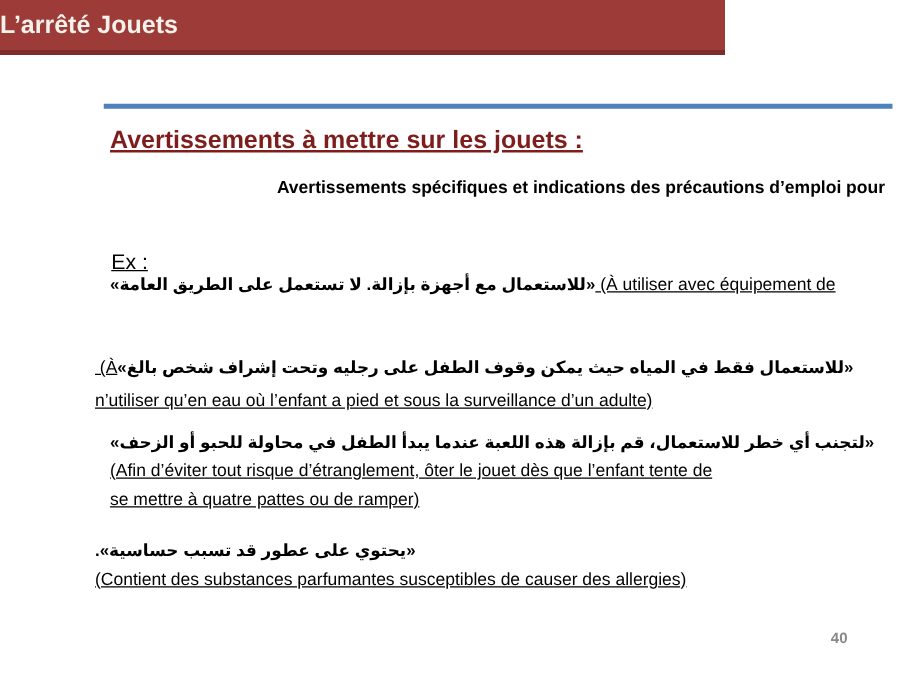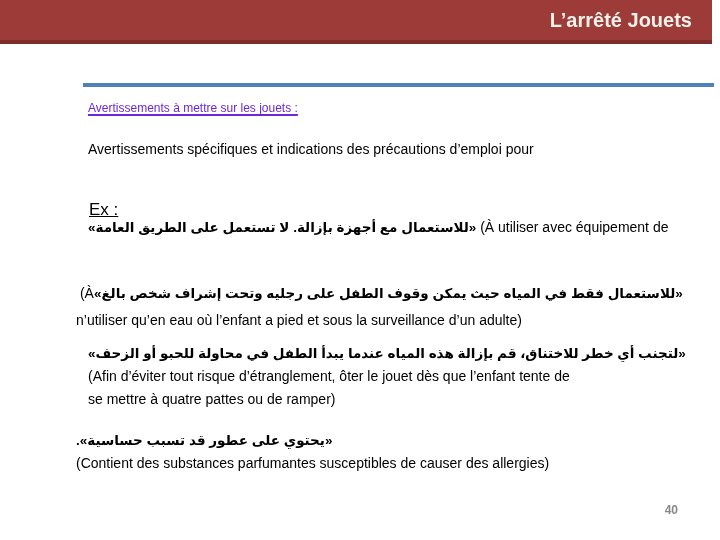--- a/index.html
+++ b/index.html
@@ -2,53 +2,53 @@
 <html lang="fr"><head>
 <meta charset="utf-8">
 <style>
   html,body{margin:0;padding:0;background:#ffffff;}
   .slide{
     position:relative;width:720px;height:540px;background:#ffffff;overflow:hidden;
     font-family:"Liberation Sans","DejaVu Sans",sans-serif;color:#000000;
   }
   
   .header{
-    position:absolute;left:0;top:0;width:712px;height:40px;
+    position:absolute;left:0;top:0;width:580px;height:40px;
     background:#9c3b38;border-bottom:4px solid #7e2b2a;
-    display:flex;align-items:center;justify-content:flex-end;
+    display:flex;align-items:center;justify-content:flex-start;
   }
   .header-title{
     color:#f3f1ea;font-size:20px;font-weight:bold;padding-right:20px;letter-spacing:0px;
   }
   
   .rule{
     position:absolute;left:83px;top:83px;width:631px;height:4px;background:#4f81bd;
   }
   
   .section-heading{
     position:absolute;left:88px;top:101px;width:620px;
-    color:#6d28d9;font-size:12px;font-weight:normal;
+    color:#7f1d1d;font-size:20px;font-weight:bold;
     text-decoration:underline;text-decoration-thickness:2px;text-underline-offset:2px;
   }
   .intro{
     position:absolute;left:88px;top:138px;width:620px;
-    font-size:14px;font-weight:normal;line-height:22px;color:#000000;
+    font-size:14px;font-weight:bold;line-height:22px;color:#000000;text-align:right;
   }
   .ex-label{
     position:absolute;left:89px;top:200px;
     font-size:17px;text-decoration:underline;color:#000000;
   }
   .block{position:absolute;left:88px;width:622px;font-size:14px;color:#000000;}
   .b1{top:214px;line-height:27px;}
   .b2{top:280px;line-height:26px;}
   .b3{top:342px;line-height:23px;}
   .b4{top:429px;line-height:23px;}
   .rtl-para{direction:rtl;text-align:left;left:76px;}
   .ar{font-weight:bold;font-size:13.5px;}
-  .fr{font-weight:normal;}
+  .fr{font-weight:normal;text-decoration:underline;}
   .page-number{
     position:absolute;right:42px;top:503px;font-size:12px;color:#898989;font-weight:bold;
   }
 </style>
 </head>
 <body>
 
 <div class="slide">
 
   <div class="header">
@@ -60,19 +60,19 @@
   <div class="section-heading">Avertissements à mettre sur les jouets :</div>
 
   <div class="intro"><span>Avertissements spécifiques et indications des précautions d’emploi pour</span><br></div>
 
   <div class="ex-label">Ex :</div>
 
   <div class="block b1"><span class="ar" dir="rtl">«للاستعمال مع أجهزة بإزالة. لا تستعمل على الطريق العامة»</span><span class="fr" dir="ltr"> (À utiliser avec équipement de</span><br></div>
 
   <div class="block b2 rtl-para" dir="rtl"><span class="ar" dir="rtl">«للاستعمال فقط في المياه حيث يمكن وقوف الطفل على رجليه وتحت إشراف شخص بالغ»</span><span class="fr" dir="ltr"> (À</span><br><span class="fr" dir="ltr">n’utiliser qu’en eau où l’enfant a pied et sous la surveillance d’un adulte)</span></div>
 
-  <div class="block b3"><span class="ar" dir="rtl">«لتجنب أي خطر للاختناق، قم بإزالة هذه المياه عندما يبدأ الطفل في محاولة للحبو أو الزحف»</span><br><span class="fr" dir="ltr">(Afin d’éviter tout risque d’étranglement, ôter le jouet dès que l’enfant tente de</span><br><span class="fr" dir="ltr">se mettre à quatre pattes ou de ramper)</span></div>
+  <div class="block b3"><span class="ar" dir="rtl">«لتجنب أي خطر للاستعمال، قم بإزالة هذه اللعبة عندما يبدأ الطفل في محاولة للحبو أو الزحف»</span><br><span class="fr" dir="ltr">(Afin d’éviter tout risque d’étranglement, ôter le jouet dès que l’enfant tente de</span><br><span class="fr" dir="ltr">se mettre à quatre pattes ou de ramper)</span></div>
 
   <div class="block b4 rtl-para" dir="rtl"><span class="ar" dir="rtl">«يحتوي على عطور قد تسبب حساسية».</span><br><span class="fr" dir="ltr">(Contient des substances parfumantes susceptibles de causer des allergies)</span></div>
 
   <div class="page-number">40</div>
 
 </div>
 
 </body></html>

